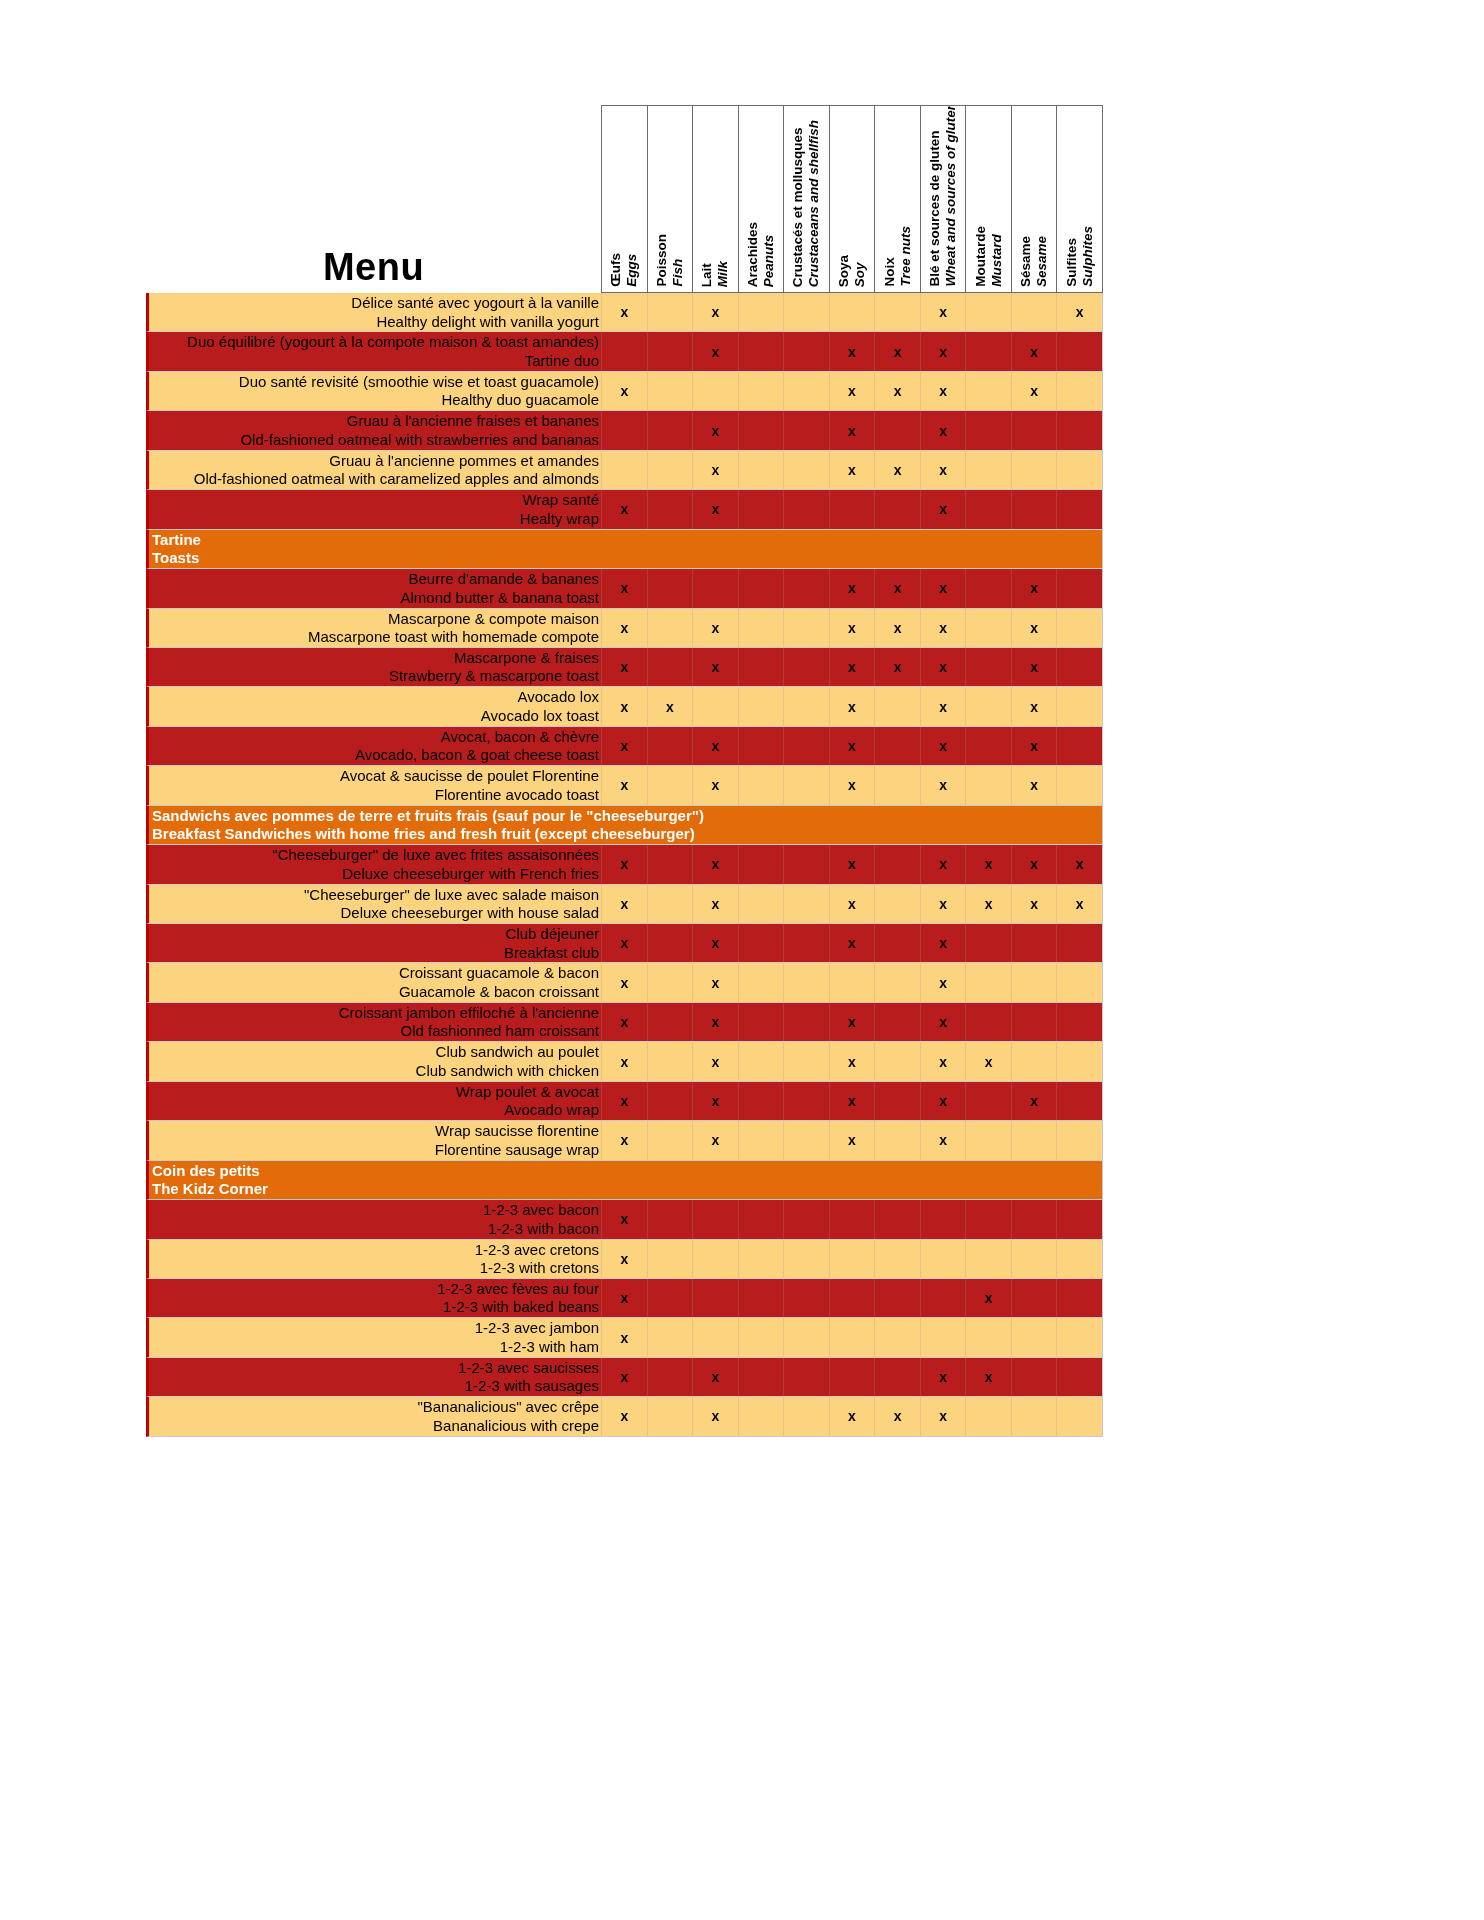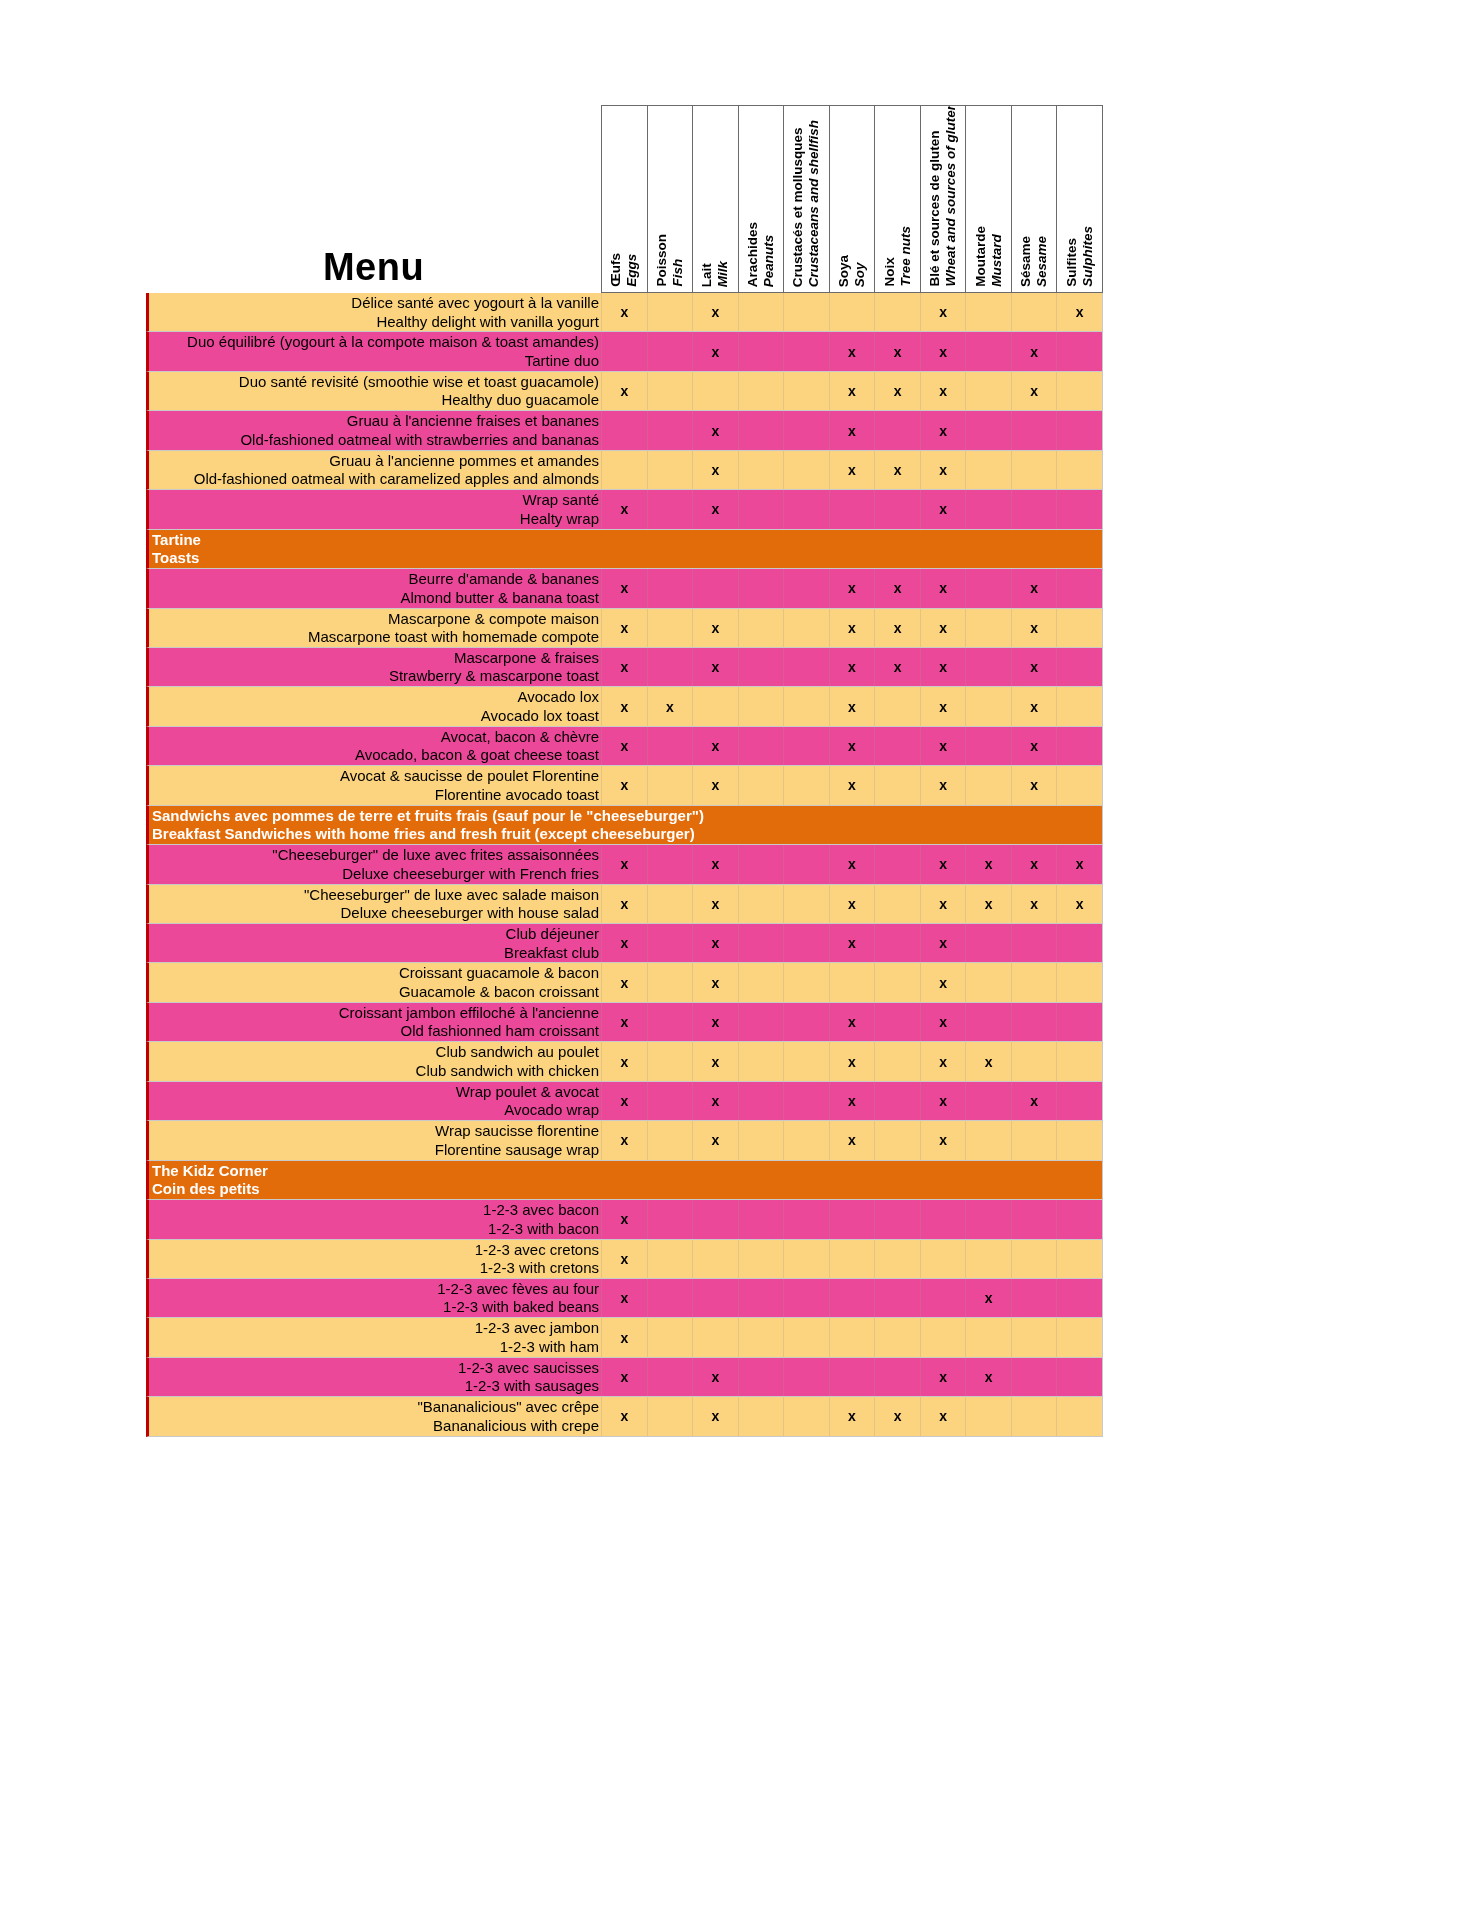--- a/index.html
+++ b/index.html
@@ -27,21 +27,21 @@
   .rot{
     writing-mode:vertical-rl;transform:rotate(180deg);
     font-size:13.5px;font-weight:bold;line-height:16px;white-space:nowrap;
   }
   .h-en{font-style:italic;}
   .row{
     display:flex;height:39.45px;
     border-left:3px solid var(--red);
     border-bottom:1px solid #c9c9c9;
     border-right:1px solid #c9c9c9;
-    background:#ec4899;
+    background:#b91c1c;
   }
   .row.item .name{width:452px;padding:1px 2px 0 3px;font-size:15px;line-height:18.5px;overflow:hidden;text-align:right;}
   .row.hl{background:var(--hl);}
   .mc{flex:1;display:flex;align-items:center;justify-content:center;border-left:1px solid rgba(150,150,150,0.25);}
   .mark{font-weight:bold;font-size:14px;line-height:14px;}
   .row.section{
     display:block;background:var(--sec);color:#fff;font-weight:bold;
     font-size:15px;line-height:18.5px;padding:1px 2px 0 3px;overflow:hidden;
   }
   .line{display:block;white-space:nowrap;}
@@ -657,22 +657,22 @@
           </div>
           <div class="mc"></div>
           <div class="mc">
             <div class="mark">x</div>
           </div>
           <div class="mc"></div>
           <div class="mc"></div>
           <div class="mc"></div>
         </div>
         <div class="row section">
+          <div class="line">Coin des petits</div>
           <div class="line">The Kidz Corner</div>
-          <div class="line">Coin des petits</div>
         </div>
         <div class="row item">
           <div class="name">
             <div class="line">1-2-3 avec bacon</div>
             <div class="line">1-2-3 with bacon</div>
           </div>
           <div class="mc">
             <div class="mark">x</div>
           </div>
           <div class="mc"></div>

